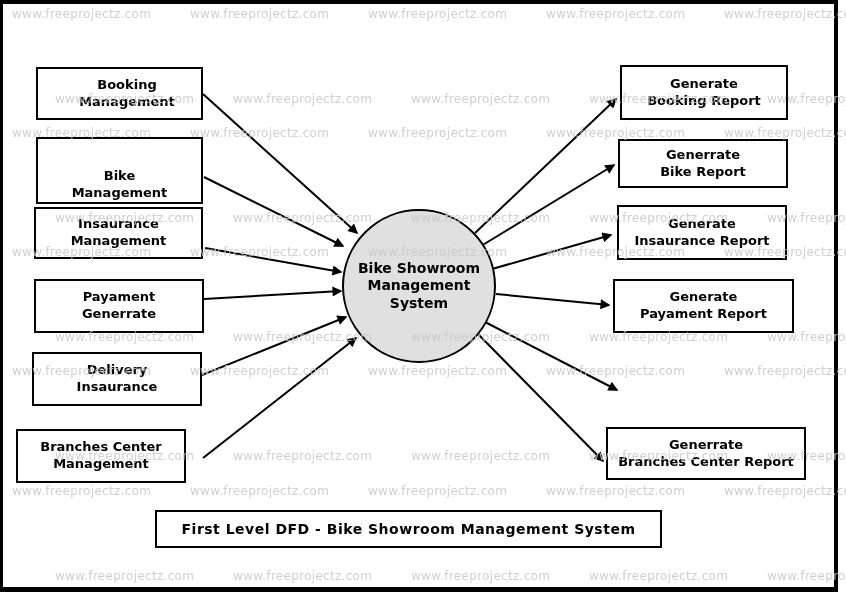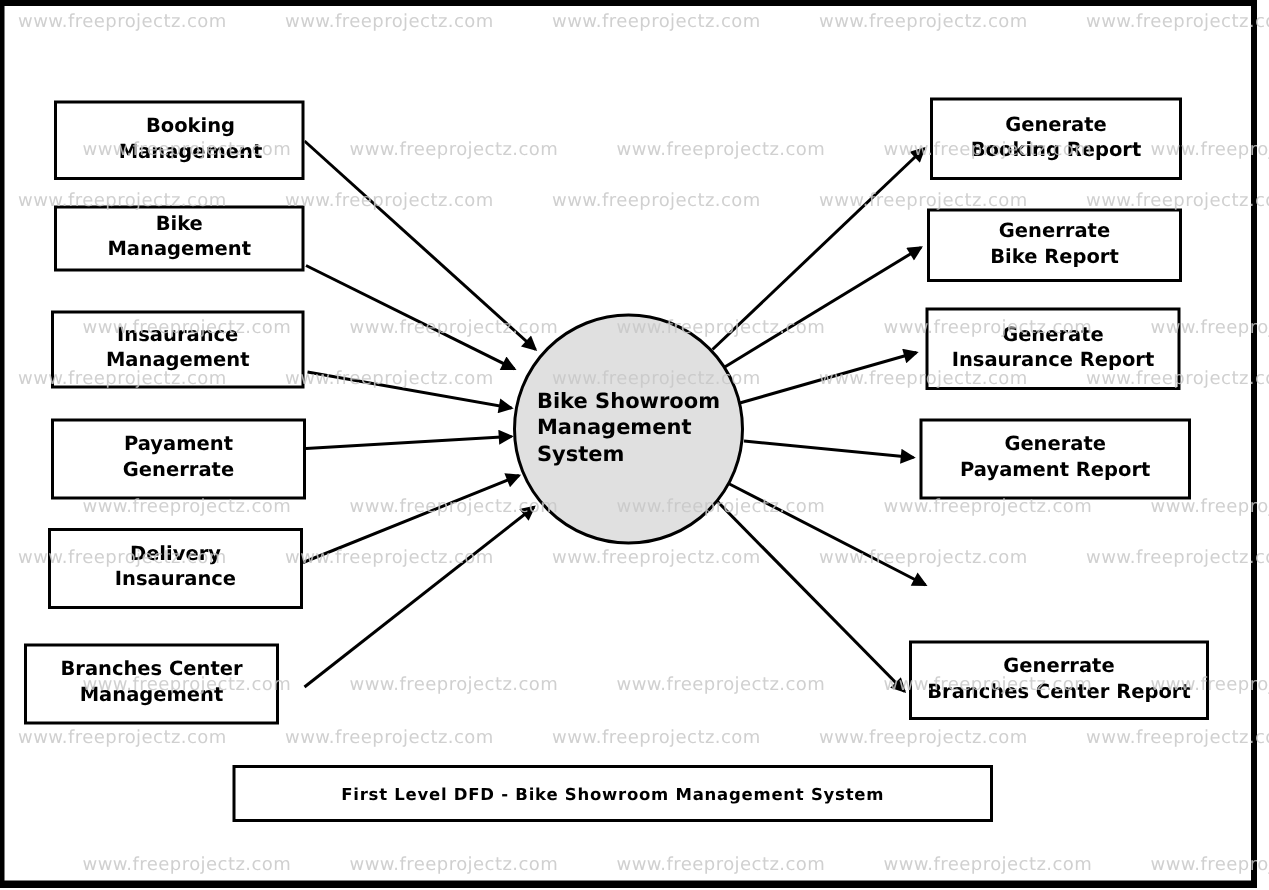--- a/index.html
+++ b/index.html
@@ -55,41 +55,41 @@
     width: 154px; height: 154px;
     box-sizing: border-box;
     border-radius: 50%;
     border: 2px solid #000;
     background: #e0e0e0;
     display: flex;
     align-items: center;
     justify-content: center;
   }
   .process-circle .lbl {
-    text-align: left;
+    text-align: center;
     font-weight: bold;
     font-size: 14px;
     line-height: 1.22;
     color: #000;
     white-space: pre-line;
   }
   .title-box {
     position: absolute;
     left: 155px; top: 510px;
     width: 507px; height: 38px;
     box-sizing: border-box;
     border: 2px solid #000;
     background: #ffffff;
     display: flex;
     align-items: center;
     justify-content: center;
   }
   .title-box .lbl {
     font-weight: bold;
-    font-size: 11px;
+    font-size: 14px;
     letter-spacing: 0.5px;
     color: #000;
     white-space: nowrap;
   }
   .watermark {
     position: absolute;
     font-size: 12px;
     letter-spacing: 0.3px;
     white-space: nowrap;
     opacity: 0.85;
@@ -122,21 +122,21 @@
       <line x1="496" y1="294" x2="609" y2="305" marker-end="url(#ah)"></line>
       <line x1="485" y1="322" x2="617" y2="390" marker-end="url(#ah)"></line>
       <line x1="477" y1="333" x2="603" y2="461" marker-end="url(#ah)"></line>
     </g>
   </svg>
 
   <div class="ebox" style="left:36px; top:67px; width:167px; height:53px;padding-left:15px;">
     <div class="lbl">Booking
 Management</div>
   </div>
-  <div class="ebox" style="left:36px; top:137px; width:167px; height:44px;">
+  <div class="ebox" style="left:36px; top:137px; width:167px; height:67px;align-items:flex-end;">
     <div class="lbl">Bike
 Management</div>
   </div>
   <div class="ebox" style="left:34px; top:207px; width:169px; height:52px;">
     <div class="lbl">Insaurance
 Management</div>
   </div>
   <div class="ebox" style="left:34px; top:279px; width:170px; height:54px;">
     <div class="lbl">Payament
 Generrate</div>

